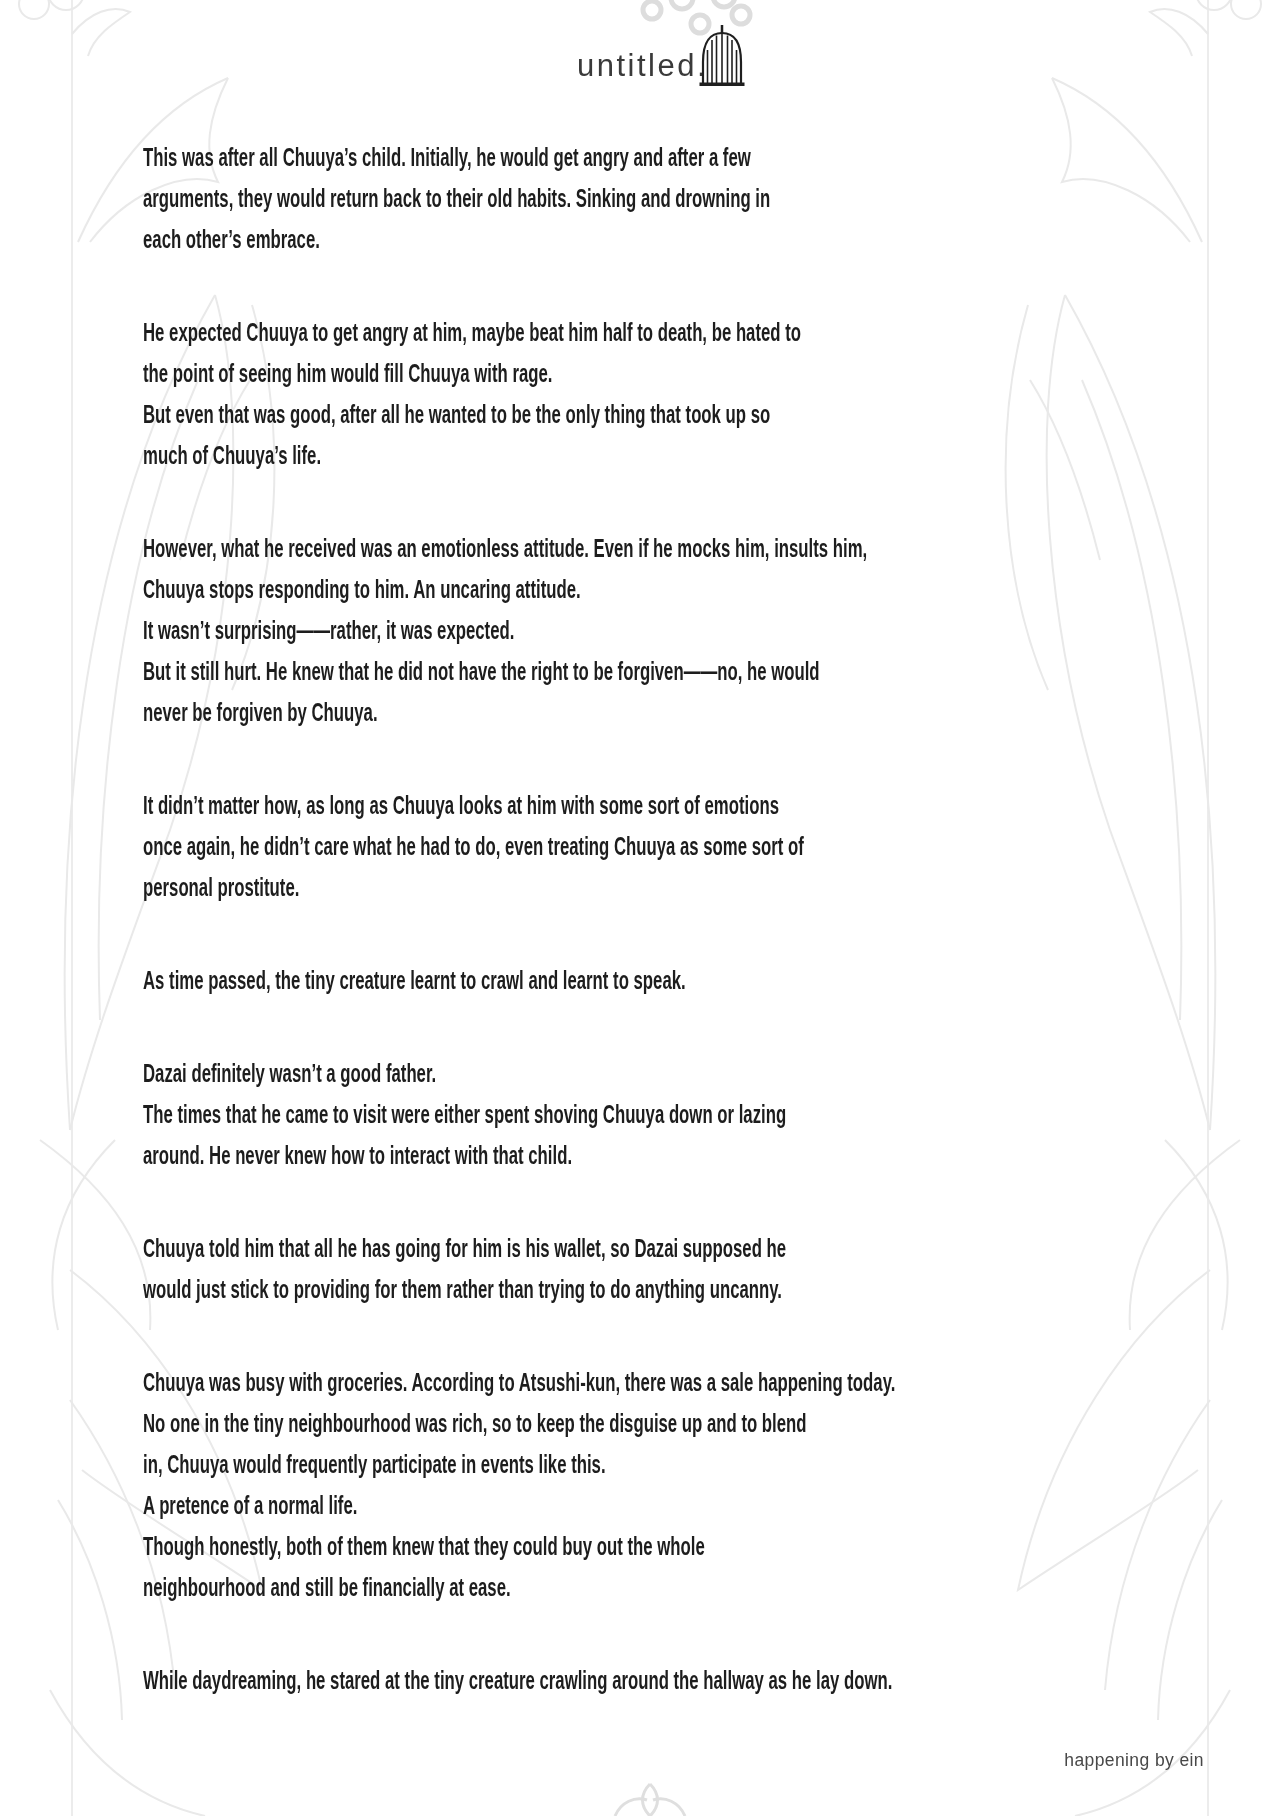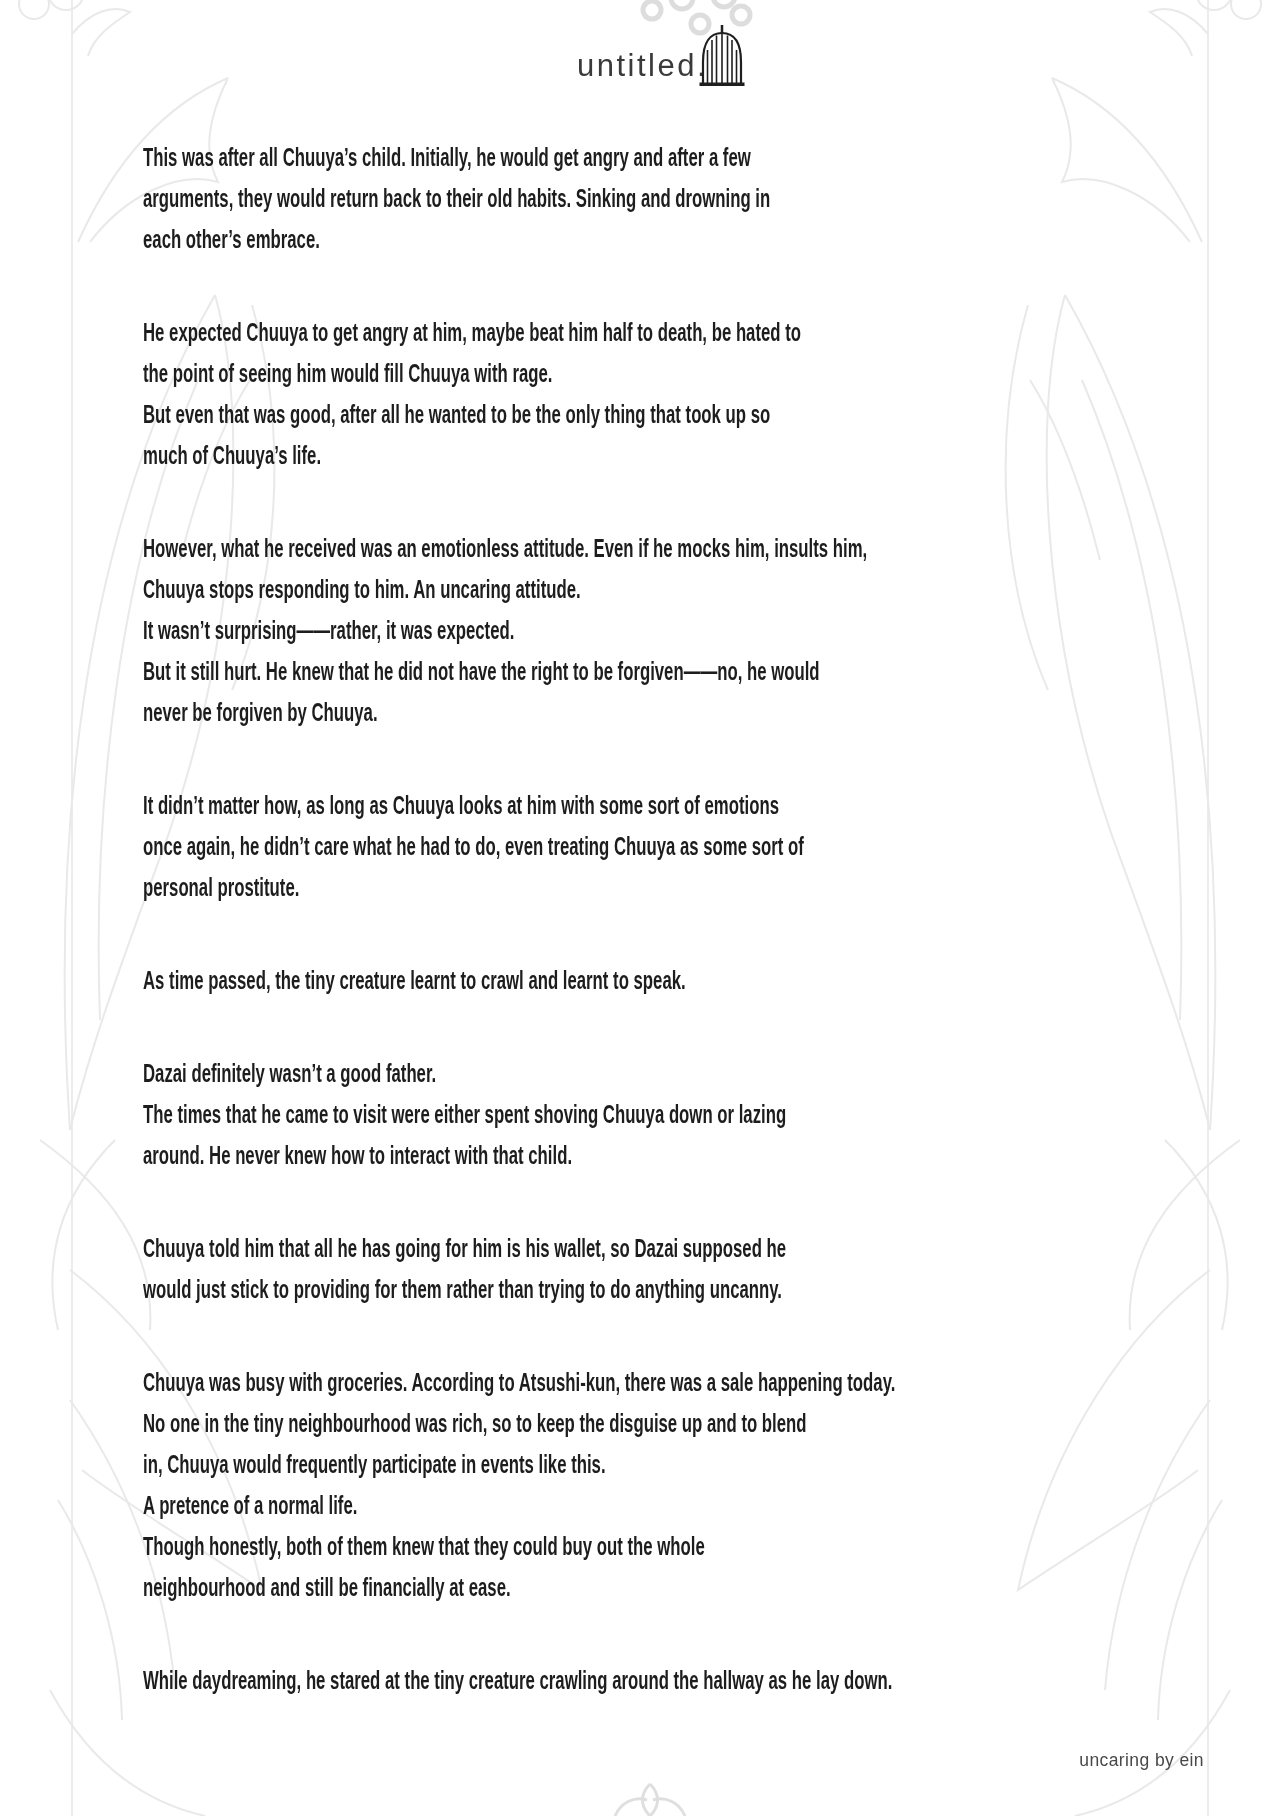--- a/index.html
+++ b/index.html
@@ -153,21 +153,21 @@
         <div class="line">in, Chuuya would frequently participate in events like this.</div>
         <div class="line">A pretence of a normal life.</div>
         <div class="line">Though honestly, both of them knew that they could buy out the whole</div>
         <div class="line">neighbourhood and still be financially at ease.</div>
       </div>
       <div class="para">
         <div class="line">While daydreaming, he stared at the tiny creature crawling around the hallway as he lay down.</div>
       </div>
     </div>
 
-  <div class="credit">uncaring by ein</div>
+  <div class="credit">happening by ein</div>
 
   <svg class="ornament-bottom" width="130" height="34" viewBox="0 0 130 34" fill="none" stroke="#dfdfdf" stroke-width="3">
     <path d="M65 2 C 55 12, 55 24, 65 34 C 75 24, 75 12, 65 2"></path>
     <path d="M30 34 C 36 20, 50 14, 62 18"></path>
     <path d="M100 34 C 94 20, 80 14, 68 18"></path>
   </svg>
 
 </div>
 
 </body></html>

